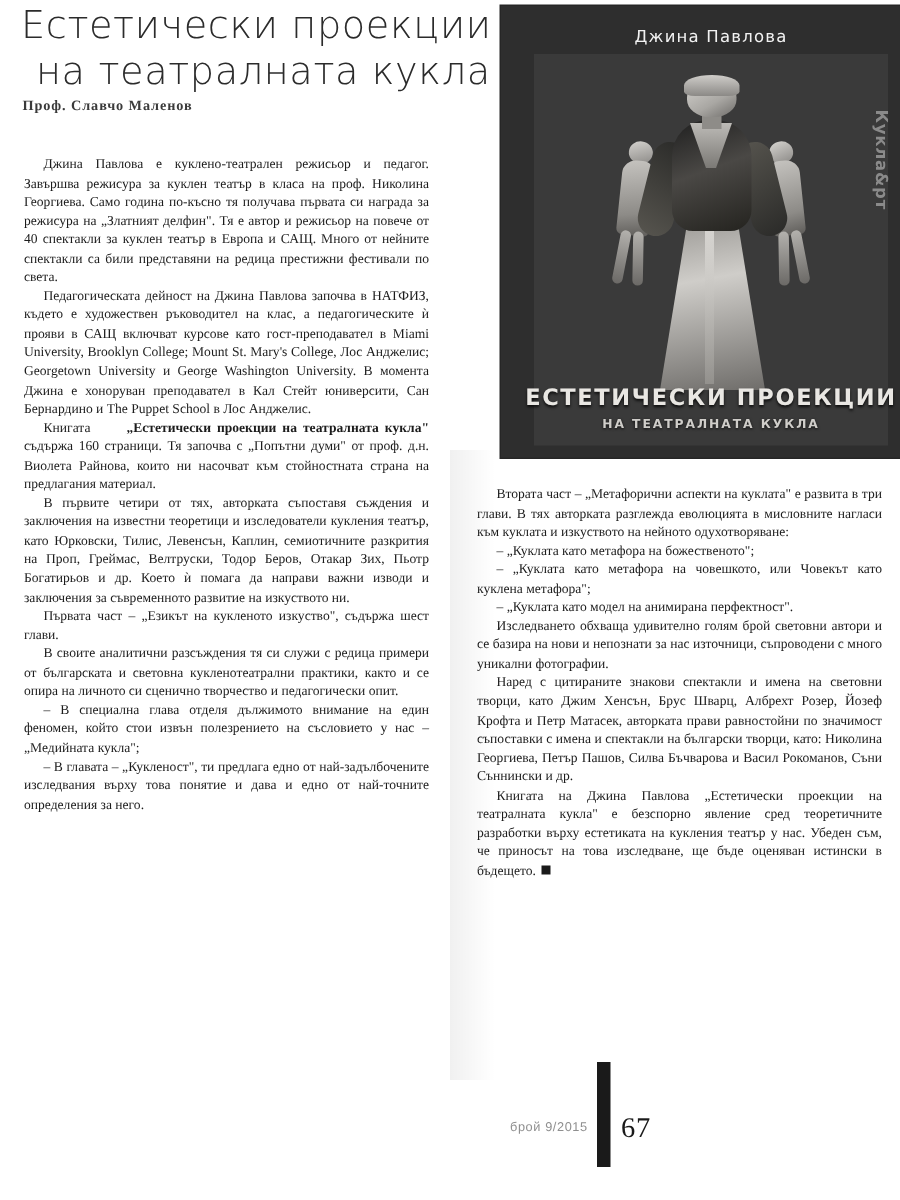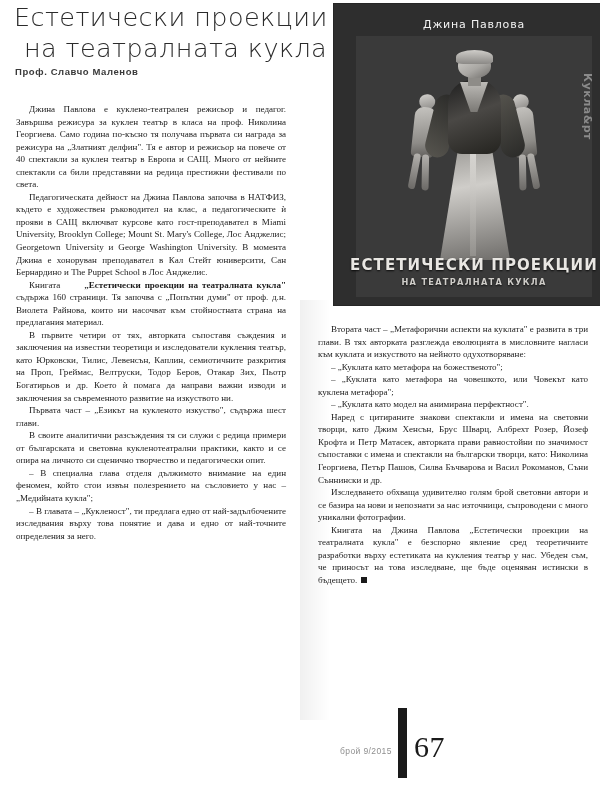--- a/index.html
+++ b/index.html
@@ -38,21 +38,21 @@
     color: #2b2b2b;
     white-space: nowrap;
   }
   .headline-line.l1 { text-align: left; padding-left: 0px; }
   .headline-line.l2 { text-align: left; padding-left: 10px; }
 
   .byline {
     position: absolute;
     left: 15px;
     top: 66px;
-    font-family: Liberation Sans, sans-serif;
+    font-family: Liberation Serif, serif;
     font-size: 9.5px;
     font-weight: 600;
     letter-spacing: 0.6px;
     color: #3a3a3a;
   }
 
   
   .cover {
     position: absolute;
     left: 334px;
@@ -309,21 +309,21 @@
     bottom: 0px;
     width: 9px;
     height: 70px;
     background: #1a1a1a;
   }
   .footer-page {
     position: absolute;
     left: 414px;
     bottom: 14px;
     font-family: "Liberation Serif", serif;
-    font-size: 30px;
+    font-size: 19px;
     color: #1a1a1a;
     letter-spacing: 0.5px;
   }
 
   .soft-shadow {
     position: absolute;
     left: 300px;
     top: 300px;
     width: 30px;
     height: 420px;
@@ -390,22 +390,22 @@
     <p>В своите аналитични разсъждения тя си служи с редица примери от българската и световна кукленотеатрални практики, както и се опира на личното си сценично творчество и педагогически опит.</p>
     <p class="dash">– В специална глава отделя дължимото внимание на един феномен, който стои извън полезрението на съсловието у нас – „Медийната кукла";</p>
     <p class="dash">– В главата – „Кукленост", ти предлага едно от най-задълбочените изследвания върху това понятие и дава и едно от най-точните определения за него.</p>
   </div>
 
   <div class="col col-right">
     <p>Втората част – „Метафорични аспекти на куклата" е развита в три глави. В тях авторката разглежда еволюцията в мисловните нагласи към куклата и изкуството на нейното одухотворяване:</p>
     <p class="dash">– „Куклата като метафора на божественото";</p>
     <p class="dash">– „Куклата като метафора на човешкото, или Човекът като куклена метафора";</p>
     <p class="dash">– „Куклата като модел на анимирана перфектност".</p>
+    <p>Изследването обхваща удивително голям брой световни автори и се базира на нови и непознати за нас източници, съпроводени с много уникални фотографии.</p>
     <p>Наред с цитираните знакови спектакли и имена на световни творци, като Джим Хенсън, Брус Шварц, Албрехт Розер, Йозеф Крофта и Петр Матасек, авторката прави равностойни по значимост съпоставки с имена и спектакли на български творци, като: Николина Георгиева, Петър Пашов, Силва Бъчварова и Васил Рокоманов, Съни Съннински и др.</p>
-    <p>Изследването обхваща удивително голям брой световни автори и се базира на нови и непознати за нас източници, съпроводени с много уникални фотографии.</p>
     <p><span>Книгата на Джина Павлова „Естетически проекции на театралната кукла" е безспорно явление сред теоретичните разработки върху естетиката на кукления театър у нас. Убеден съм, че приносът на това изследване, ще бъде оценяван истински в бъдещето.</span><span class="endmark"></span></p>
   </div>
 
   <div class="footer">
     <div class="footer-issue">брой 9/2015</div>
     <div class="footer-bar"></div>
     <div class="footer-page">67</div>
   </div>
 
 </div>

